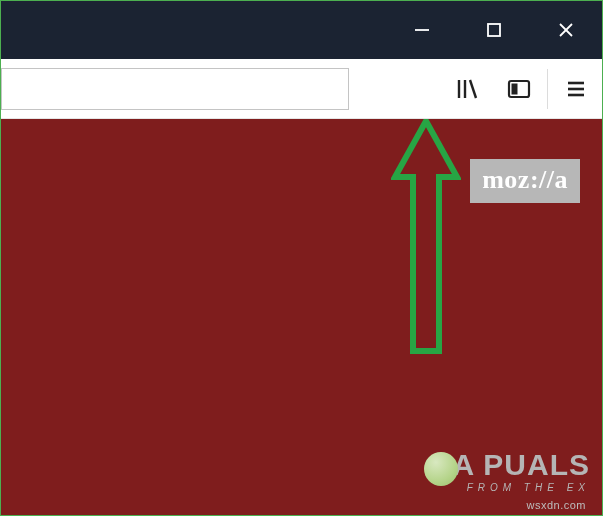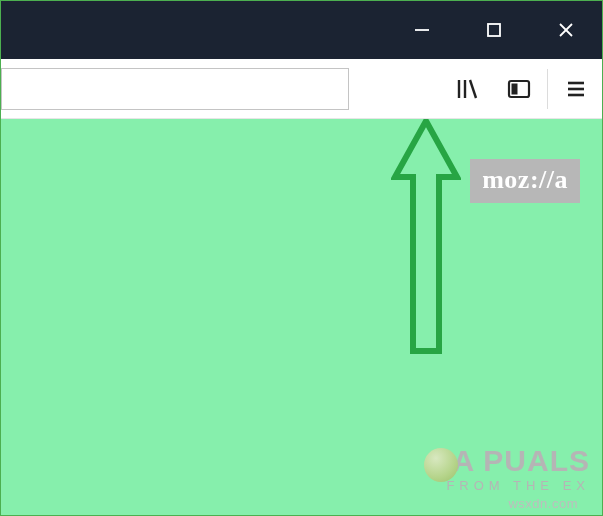--- a/index.html
+++ b/index.html
@@ -56,21 +56,21 @@
   }
   .sep {
     width: 1px;
     height: 40px;
     background: #dcdcdc;
     margin: 0 2px;
   }
   .content {
     position: relative;
     height: calc(516px - 58px - 60px);
-    background: #86efac;
+    background: #7f1d1d;
   }
   .mozilla-badge {
     position: absolute;
     top: 40px;
     right: 22px;
     background: #b7b7b7;
     color: #fff;
     font-family: Georgia, serif;
     font-weight: bold;
     font-size: 26px;
@@ -92,29 +92,30 @@
     pointer-events: none;
     margin-top: 44px;
   }
   .watermark-appuals .line1 {
     font-size: 30px;
     font-weight: 600;
     letter-spacing: 1px;
     font-family: "Segoe UI", Arial, sans-serif;
   }
   .watermark-appuals .line2 {
-    font-size: 13px;
+    font-size: 10px;
     letter-spacing: 5px;
     margin-top: -2px;
+    font-style: italic;
   }
   .watermark-site {
     position: absolute;
-    right: 24px;
+    right: 16px;
     bottom: 4px;
-    font-size: 13px;
+    font-size: 11px;
     color: #bdbdbd;
     letter-spacing: 0.5px;
     pointer-events: none;
   }
   .appuals-bubble {
     display: inline-block;
     width: 34px;
     height: 34px;
     border-radius: 50%;
     background: radial-gradient(circle at 35% 30%, #d8e8c0 0%, #b5d48a 60%, #9cc06b 100%);

